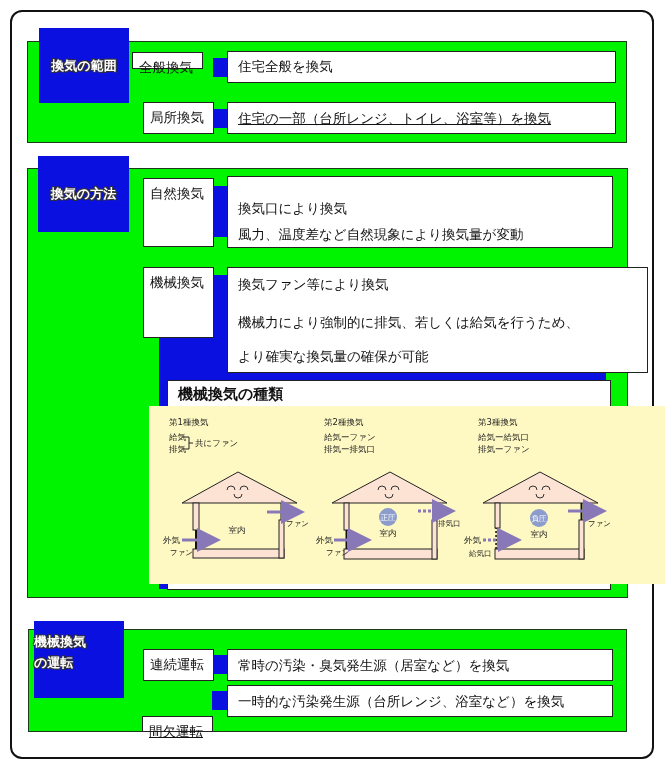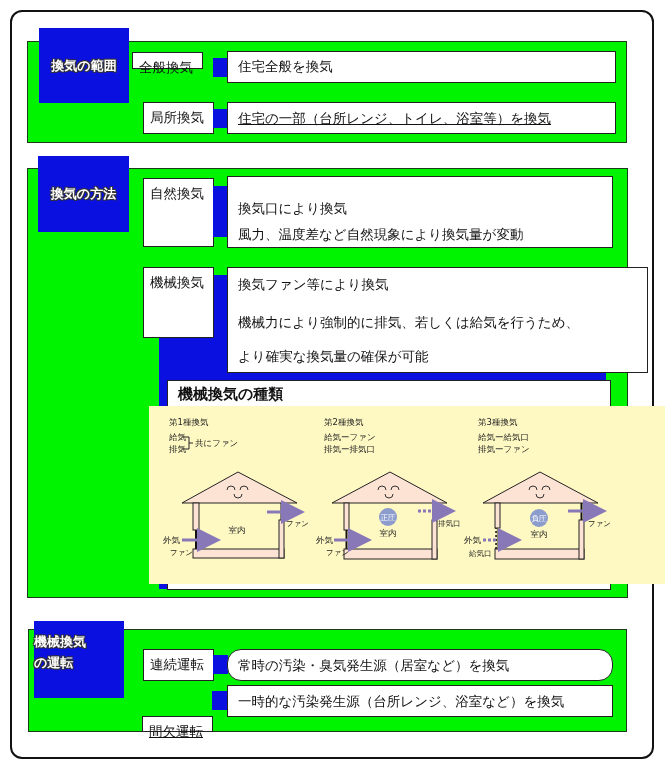--- a/index.html
+++ b/index.html
@@ -142,17 +142,17 @@
 </div>
 
 <div class="abs green" style="left:28px;top:629px;width:599px;height:103px;"></div>
 <div class="abs blue-label top" style="left:34px;top:621px;width:90px;height:77px;padding-top:10px;flex-direction:column;justify-content:flex-start;">
   <span>機械換気</span>
   <span>の運転</span>
 </div>
 
 <div class="abs label-box" style="left:143px;top:649px;width:71px;height:32px;">連続運転</div>
 <div class="abs conn" style="left:213px;top:655px;width:15px;height:19px;"></div>
-<div class="abs detail" style="left:227px;top:649px;width:386px;height:32px;padding-top:7px;border-radius:14px;">常時の汚染・臭気発生源（居室など）を換気</div>
+<div class="abs detail" style="left:227px;top:649px;width:386px;height:32px;padding-top:7px;">常時の汚染・臭気発生源（居室など）を換気</div>
 
 <div class="abs label-box" style="left:142px;top:716px;width:71px;height:16px;text-decoration:underline;">間欠運転</div>
 <div class="abs conn" style="left:212px;top:691px;width:16px;height:19px;"></div>
 <div class="abs detail" style="left:227px;top:685px;width:386px;height:32px;padding-top:7px;">一時的な汚染発生源（台所レンジ、浴室など）を換気</div>
 
 </body></html>

